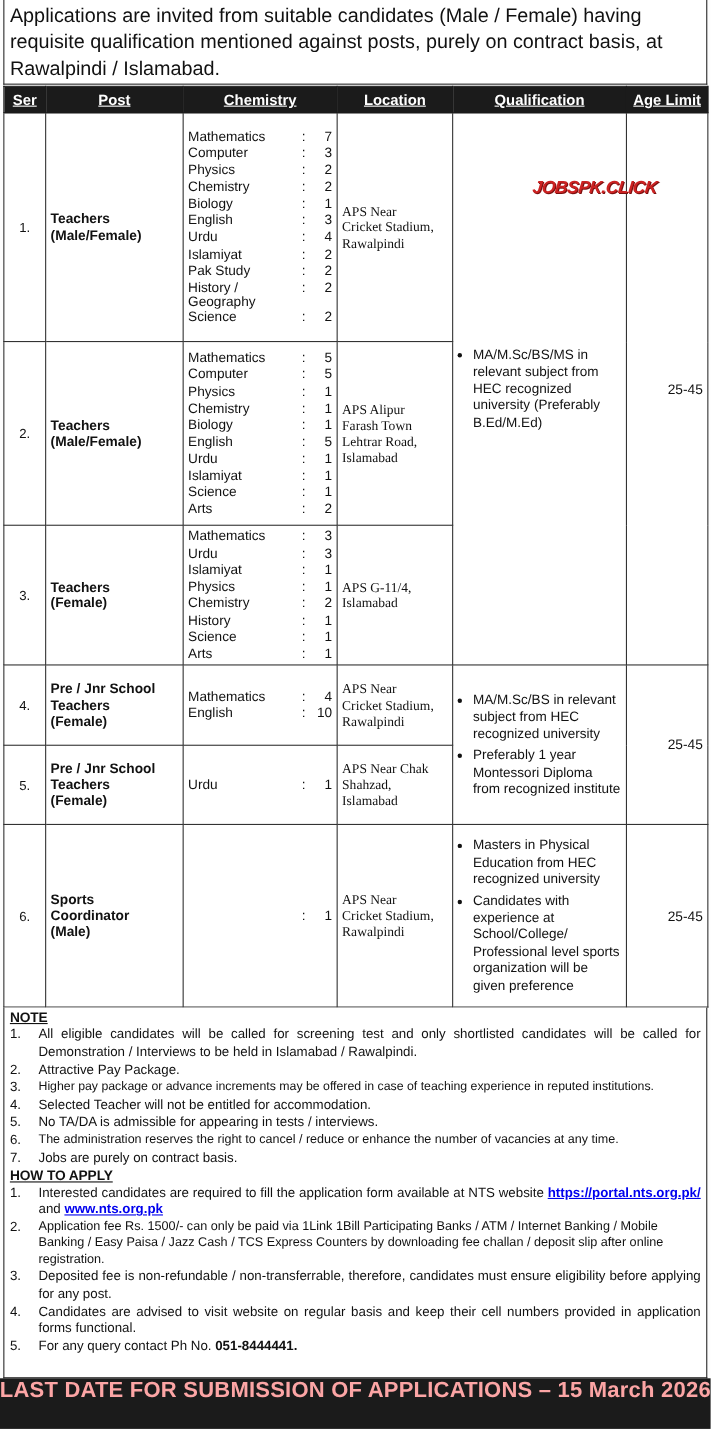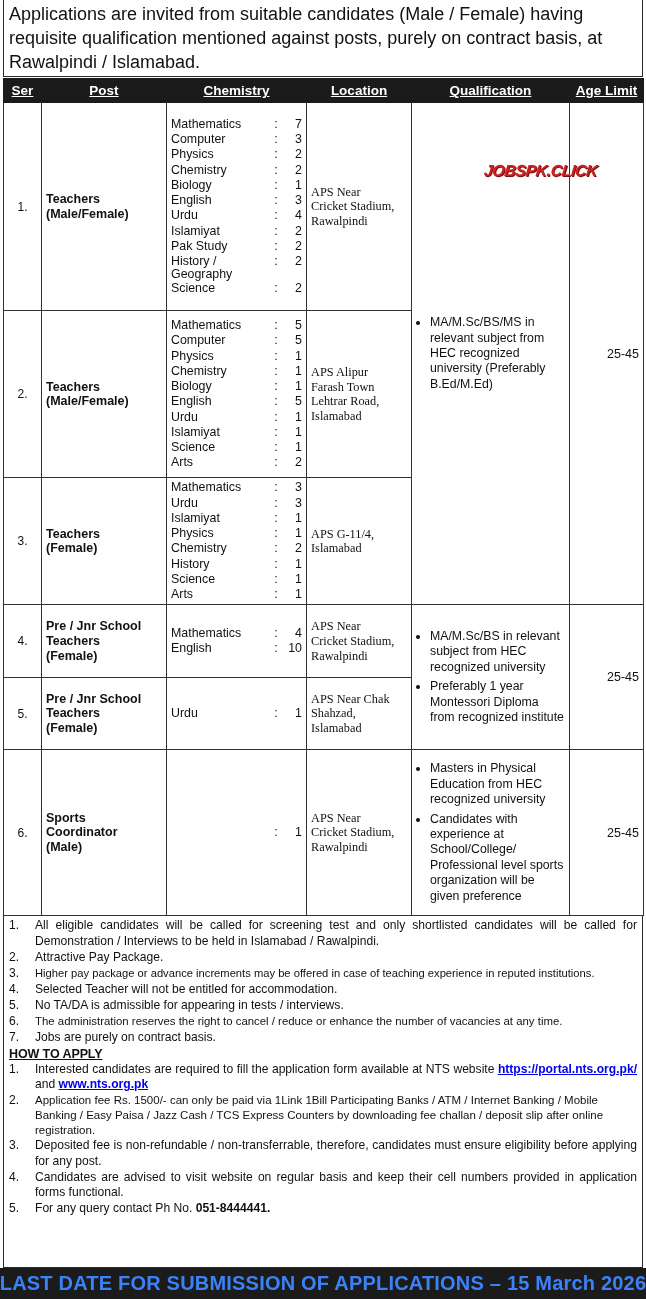--- a/index.html
+++ b/index.html
@@ -147,24 +147,23 @@
   }
   ol.numlist li .n { width: 26px; flex: 0 0 26px; }
   ol.numlist li .t { flex: 1 1 auto; }
   .t.justify { text-align: justify; }
   .lnk { font-weight: bold; text-decoration: underline; }
   .bold { font-weight: bold; }
 
   
   .footer {
     background: #1b1b1b;
-    color: #3b82f6;
-    height: 31px;
+    color: #fca5a5;
+    height: 46px;
     display: flex;
-    align-items: center;
     justify-content: center;
   }
   .footer-text {
     font-weight: bold;
     font-size: 20px;
     letter-spacing: 0.2px;
     white-space: nowrap;
     transform: scaleX(1.0);
   }
 </style>
@@ -442,20 +441,21 @@
             </td>
           <td class="age">25-45</td>
         </tr>
       </tbody>
     </table>
   </div>
 
   <div class="watermark">JOBSPK.CLICK</div>
 
   <div class="notes-box">
+    <div class="sec-head">NOTE</div>
     <ol class="numlist">
       <li>
           <span class="n">1.</span>
           <span class="t justify">All eligible candidates will be called for screening test and only shortlisted candidates will be called for Demonstration / Interviews to be held in Islamabad / Rawalpindi.</span>
         </li>
       <li>
           <span class="n">2.</span>
           <span class="t">Attractive Pay Package.</span>
         </li>
       <li>

